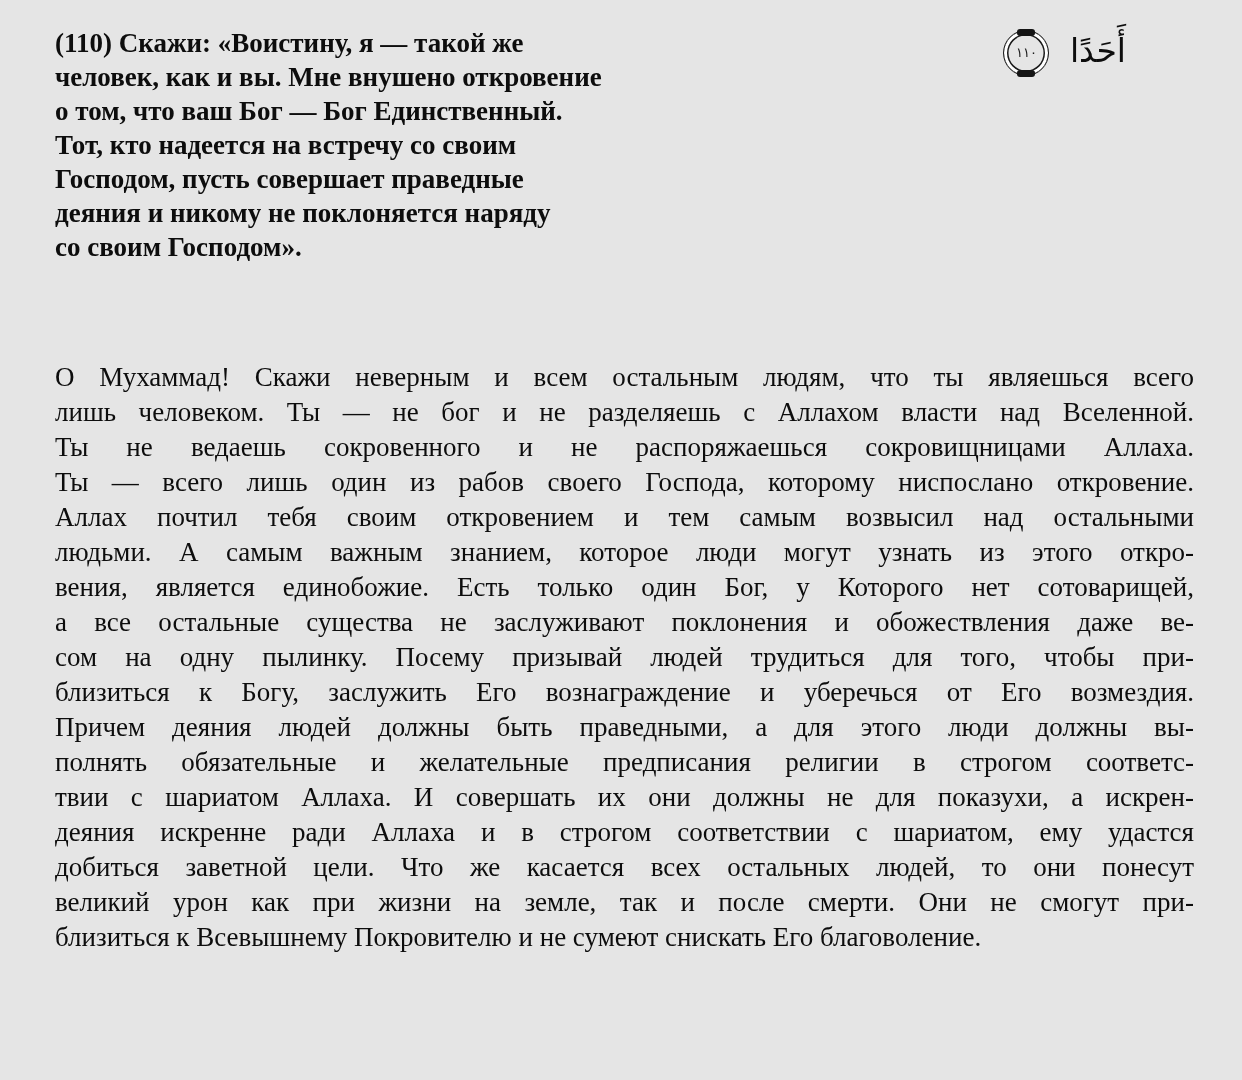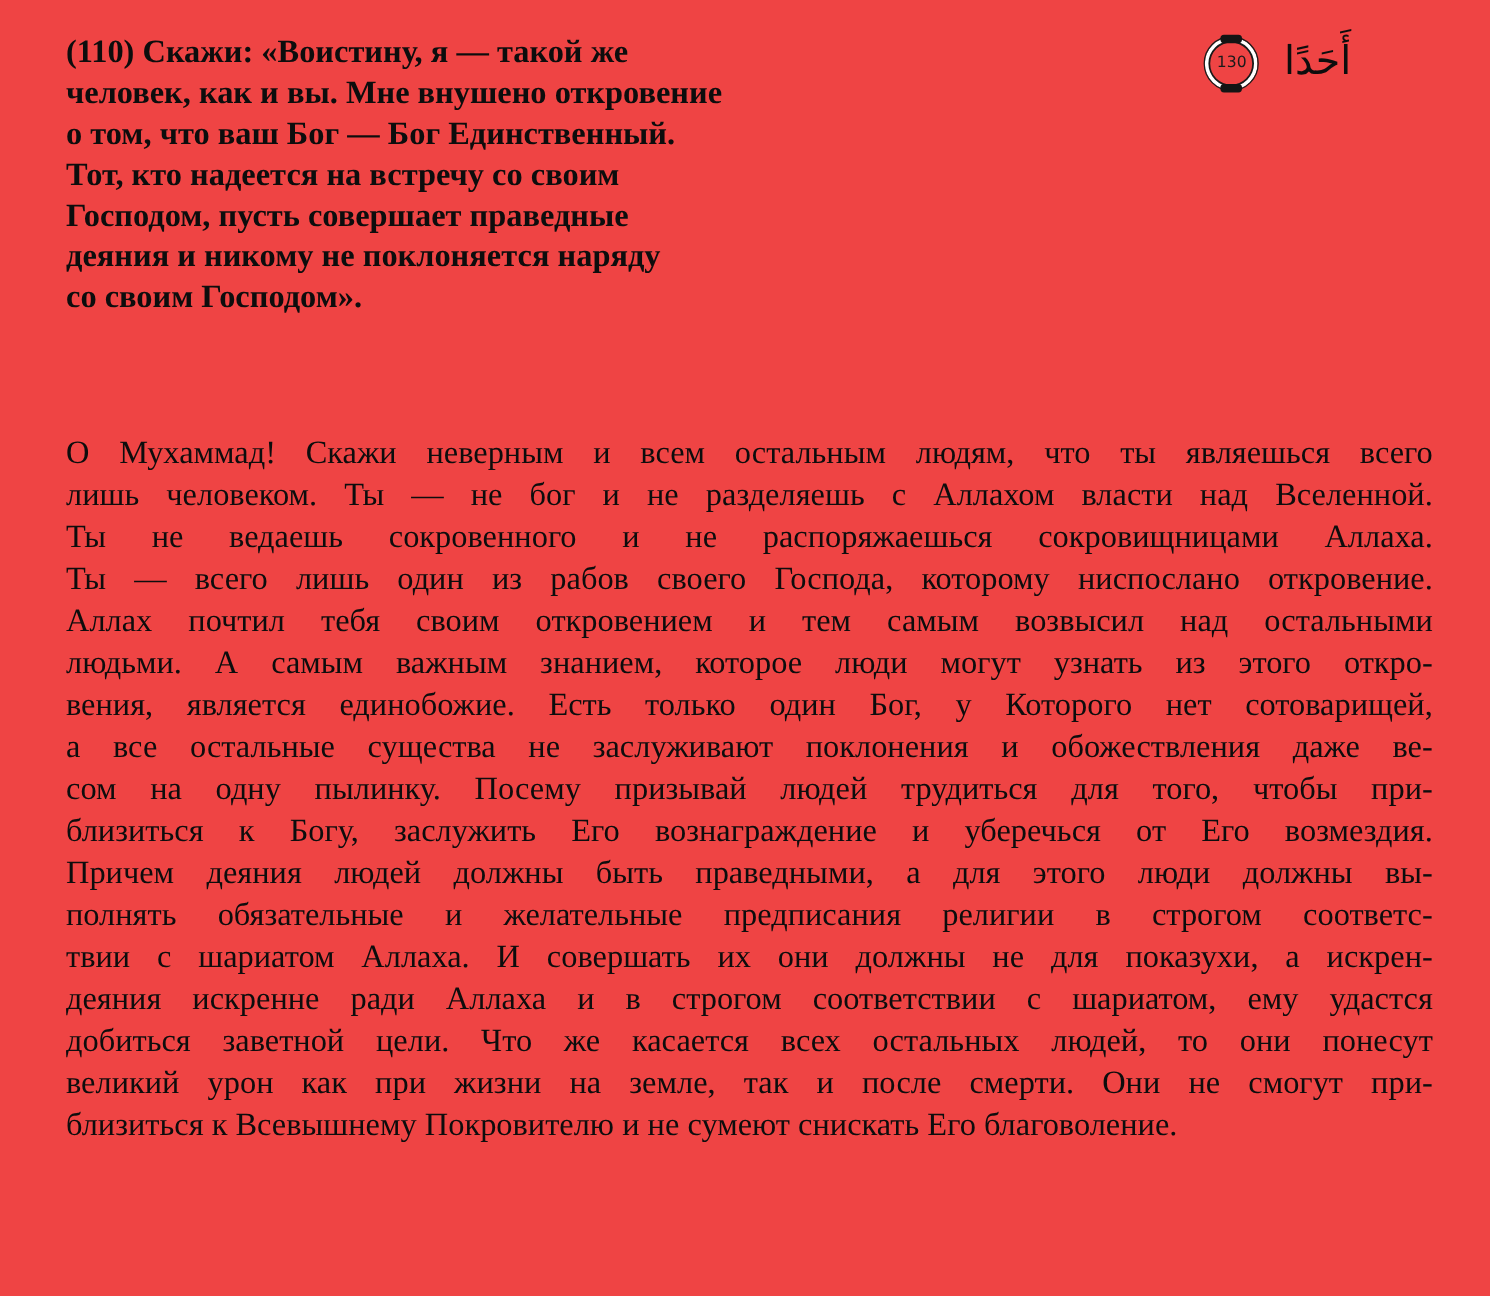--- a/index.html
+++ b/index.html
@@ -6,21 +6,21 @@
     margin: 0;
     padding: 0;
     background: #ffffff;
   }
   .page {
     position: relative;
     width: 1242px;
     height: 1080px;
     box-sizing: border-box;
     padding: 18px 48px 0 55px;
-    background: #ef4444;
+    background: #e5e5e5;
     color: #111111;
     overflow: hidden;
   }
   .top {
     display: flex;
     align-items: flex-start;
     min-height: 342px;
   }
   .translation {
     width: 628px;
@@ -115,21 +115,21 @@
         <div class="line">о том, что ваш Бог — Бог Единственный.</div>
         <div class="line">Тот, кто надеется на встречу со своим</div>
         <div class="line">Господом, пусть совершает праведные</div>
         <div class="line">деяния и никому не поклоняется наряду</div>
         <div class="line last">со своим Господом».</div>
       </div>
     <div class="arabic">
       <div class="arabic-last">
         <span>أَحَدًا</span>
         <span class="ayah-marker">
-          <span class="ayah-digits">130</span>
+          <span class="ayah-digits">١١٠</span>
         </span>
       </div>
     </div>
   </div>
   <div class="commentary">
       <div class="line">О Мухаммад! Скажи неверным и всем остальным людям, что ты являешься всего</div>
       <div class="line">лишь человеком. Ты — не бог и не разделяешь с Аллахом власти над Вселенной.</div>
       <div class="line">Ты не ведаешь сокровенного и не распоряжаешься сокровищницами Аллаха.</div>
       <div class="line">Ты — всего лишь один из рабов своего Господа, которому ниспослано откровение.</div>
       <div class="line">Аллах почтил тебя своим откровением и тем самым возвысил над остальными</div>

